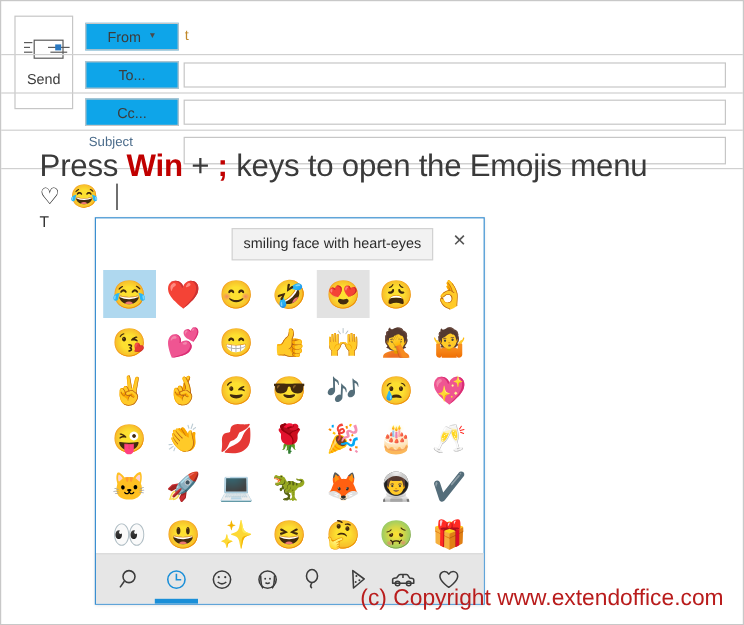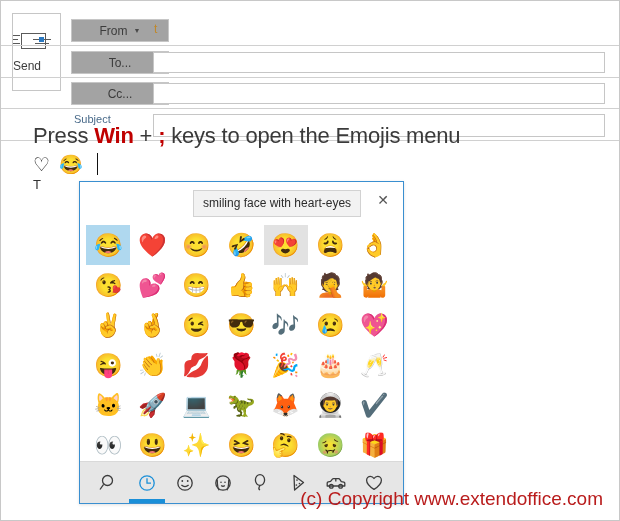--- a/index.html
+++ b/index.html
@@ -32,20 +32,21 @@
     position: absolute;
     left: 11px;
     top: 12px;
     width: 49px;
     height: 78px;
     border: 1px solid #c6c6c6;
     background: #ffffff;
     box-sizing: border-box;
     display: flex;
     flex-direction: column;
+    align-items: center;
     justify-content: center;
     cursor: pointer;
   }
   #send-button .send-icon {
     width: 34px;
     height: 22px;
     position: relative;
     margin-bottom: 6px;
   }
   .env-body {
@@ -90,30 +91,30 @@
   .env-lines i:nth-child(3){ width: 7px; }
   #send-button .send-label {
     font-size: 12px;
     color: #3c3c3c;
   }
 
   
   .field-btn {
     position: absolute;
     border: 1px solid #c6c6c6;
-    background: #a3a3a3;
+    background: #0ea5e9;
     box-sizing: border-box;
     font-size: 12px;
     color: #3c3c3c;
     display: flex;
     align-items: center;
     justify-content: center;
     cursor: pointer;
     height: 23px;
-    width: 98px;
+    width: 78px;
     left: 70px;
   }
   #from-button { top: 18px; }
   #to-button   { top: 50px; }
   #cc-button   { top: 81px; }
   .field-btn .caret {
     margin-left: 6px;
     font-size: 7px;
     line-height: 1;
     color: #4a4a4a;
@@ -170,21 +171,21 @@
     right: 14px;
     bottom: 8px;
   }
 
   #headline {
     position: absolute;
     left: 18px;
     top: 22px;
     white-space: nowrap;
     font-family: "Liberation Sans", sans-serif;
-    font-size: 22px;
+    font-size: 26px;
     color: #3a3a3a;
     letter-spacing: -0.2px;
   }
   #headline .hl-red {
     color: #c00000;
     font-weight: bold;
   }
   #headline .hl-semi {
     color: #c00000;
     font-weight: bold;

